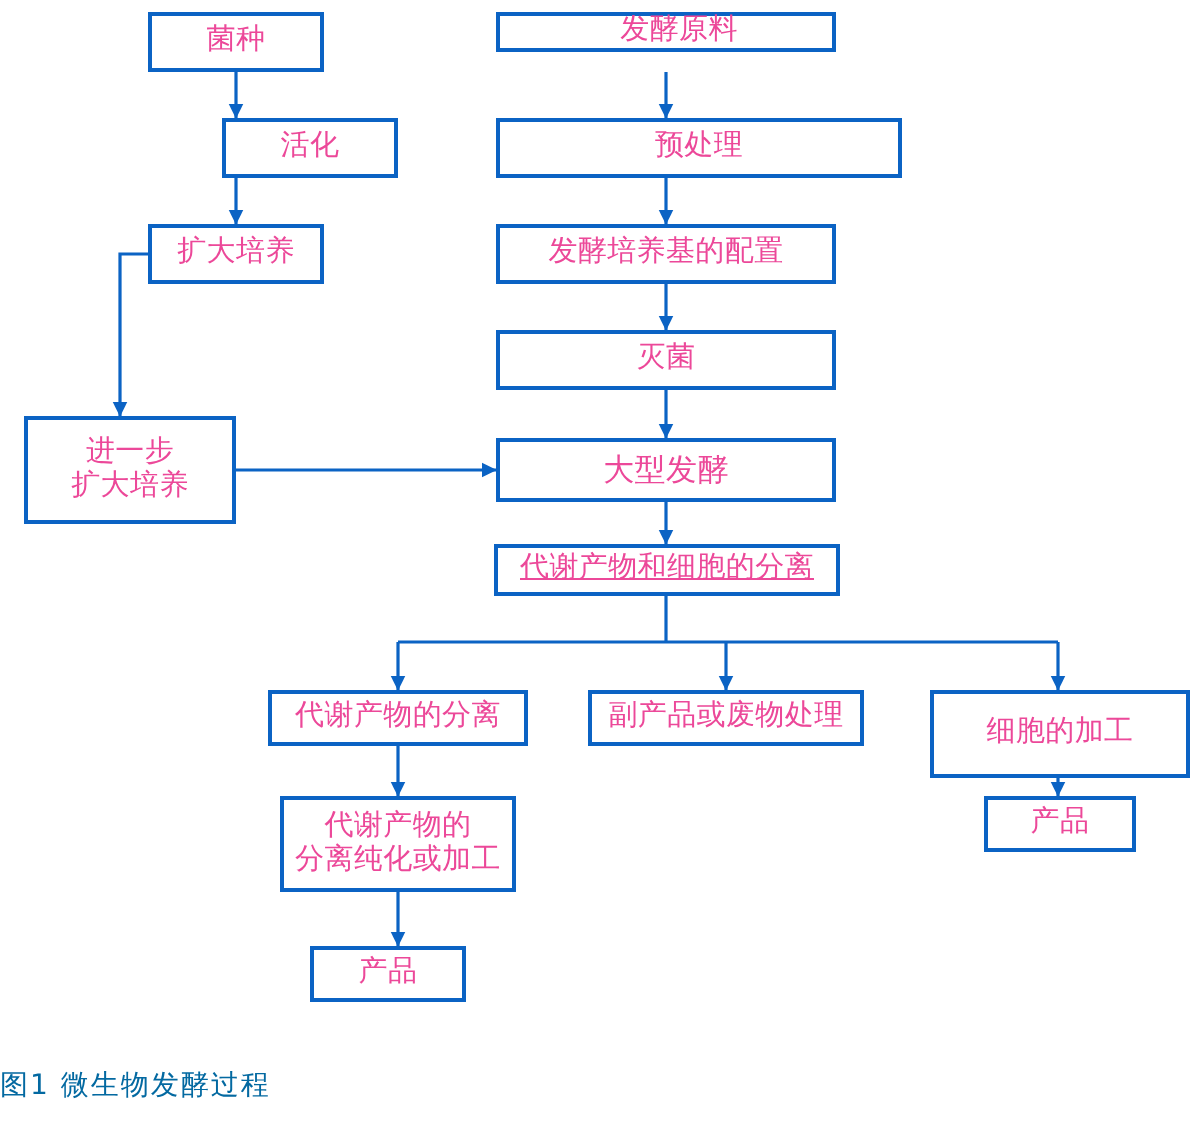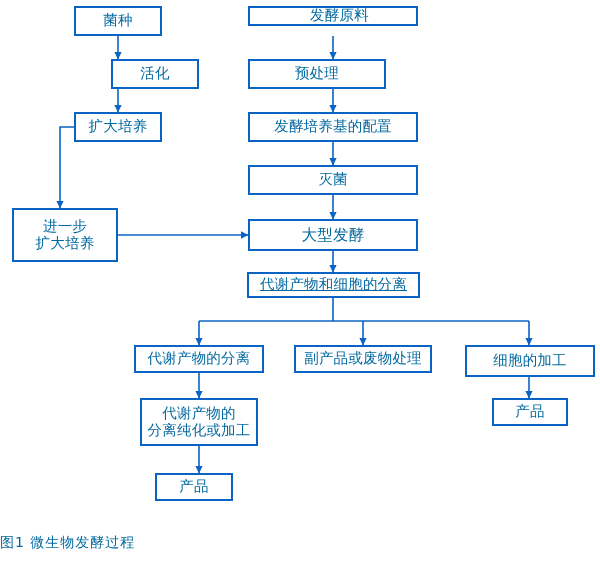--- a/index.html
+++ b/index.html
@@ -32,21 +32,21 @@
     box-sizing: border-box;
     border: 2px solid #0b63c4;
     background: #ffffff;
     display: flex;
     align-items: center;
     justify-content: center;
     text-align: center;
     line-height: 1.18;
     font-size: 14.5px;
     letter-spacing: 0.2px;
-    color: #0369a1;
+    color: #ec4899;
     white-space: pre-line;
     z-index: 2;
   }
   .node.big {
     font-size: 15.5px;
     text-align: right;
   }
   .caption {
     position: absolute;
     left: 0;
@@ -98,35 +98,35 @@
 
   <div class="node" style="left:74px;top:59px;width:88px;height:30px;margin-left:37px;">活化</div>
 
   <div class="node" style="left:74px;top:112px;width:88px;height:30px;">扩大培养</div>
 
   <div class="node" style="left:12px;top:208px;width:106px;height:54px;">进一步
 扩大培养</div>
 
   <div class="node" style="left:248px;top:6px;width:170px;height:20px;padding-left:13px;">发酵原料</div>
 
-  <div class="node" style="left:248px;top:59px;width:138px;height:30px;">预处理</div>
+  <div class="node" style="left:248px;top:59px;width:203px;height:30px;">预处理</div>
 
   <div class="node" style="left:248px;top:112px;width:170px;height:30px;">发酵培养基的配置</div>
 
   <div class="node" style="left:248px;top:165px;width:170px;height:30px;">灭菌</div>
 
   <div class="node big" style="left:248px;top:219px;width:170px;height:32px;">大型发酵</div>
 
   <div class="node" style="left:247px;top:272px;width:173px;height:26px;text-decoration:underline;">代谢产物和细胞的分离</div>
 
   <div class="node" style="left:134px;top:345px;width:130px;height:28px;">代谢产物的分离</div>
 
   <div class="node" style="left:294px;top:345px;width:138px;height:28px;">副产品或废物处理</div>
 
-  <div class="node" style="left:465px;top:345px;width:130px;height:32px;">细胞的加工</div>
+  <div class="node" style="left:465px;top:345px;width:130px;height:44px;">细胞的加工</div>
 
   <div class="node" style="left:140px;top:398px;width:118px;height:48px;">代谢产物的
 分离纯化或加工</div>
 
   <div class="node" style="left:155px;top:473px;width:78px;height:28px;">产品</div>
 
   <div class="node" style="left:492px;top:398px;width:76px;height:28px;">产品</div>
 
   <div class="caption">图1 微生物发酵过程</div>
 

